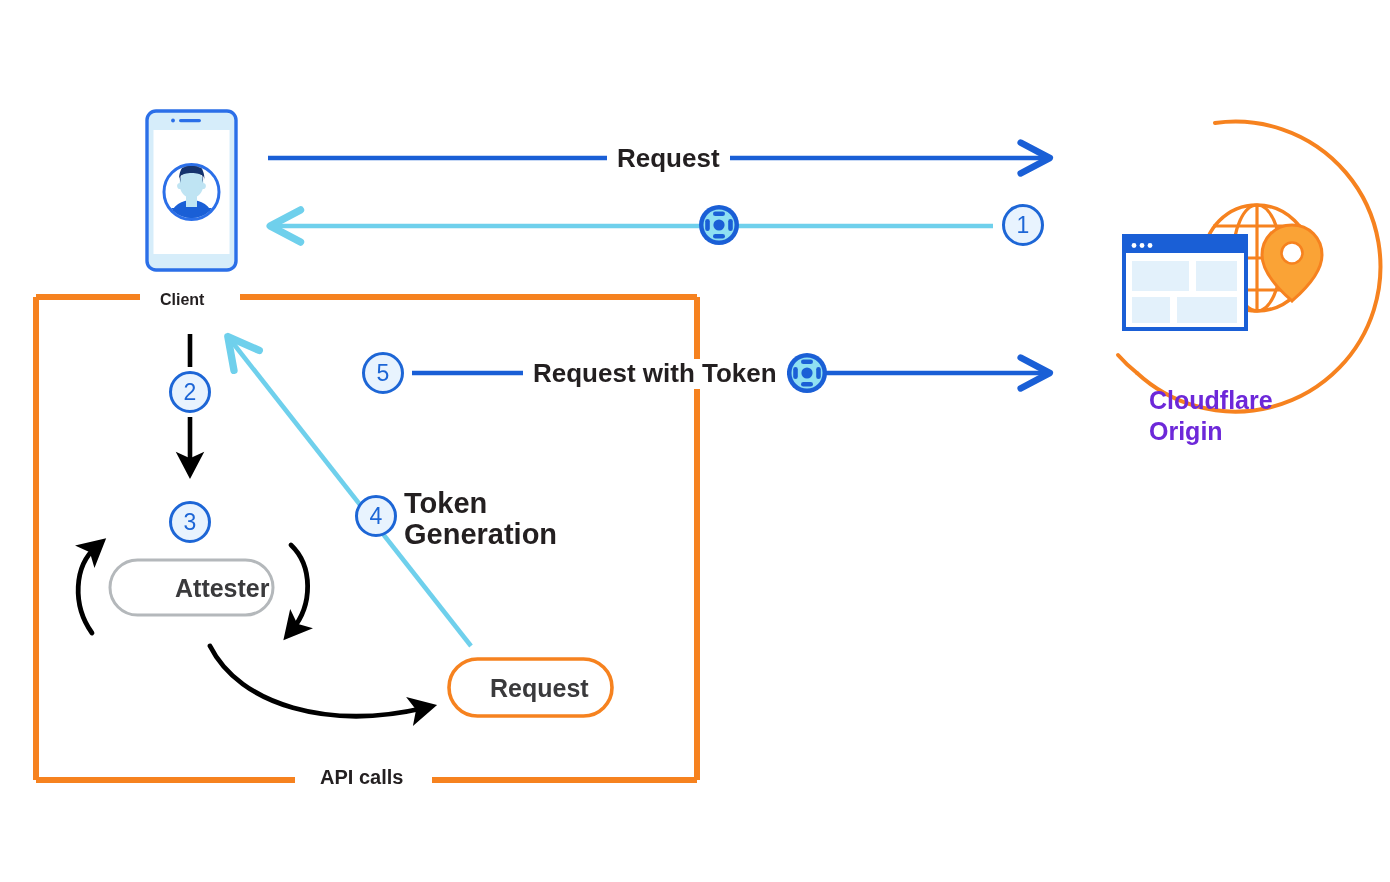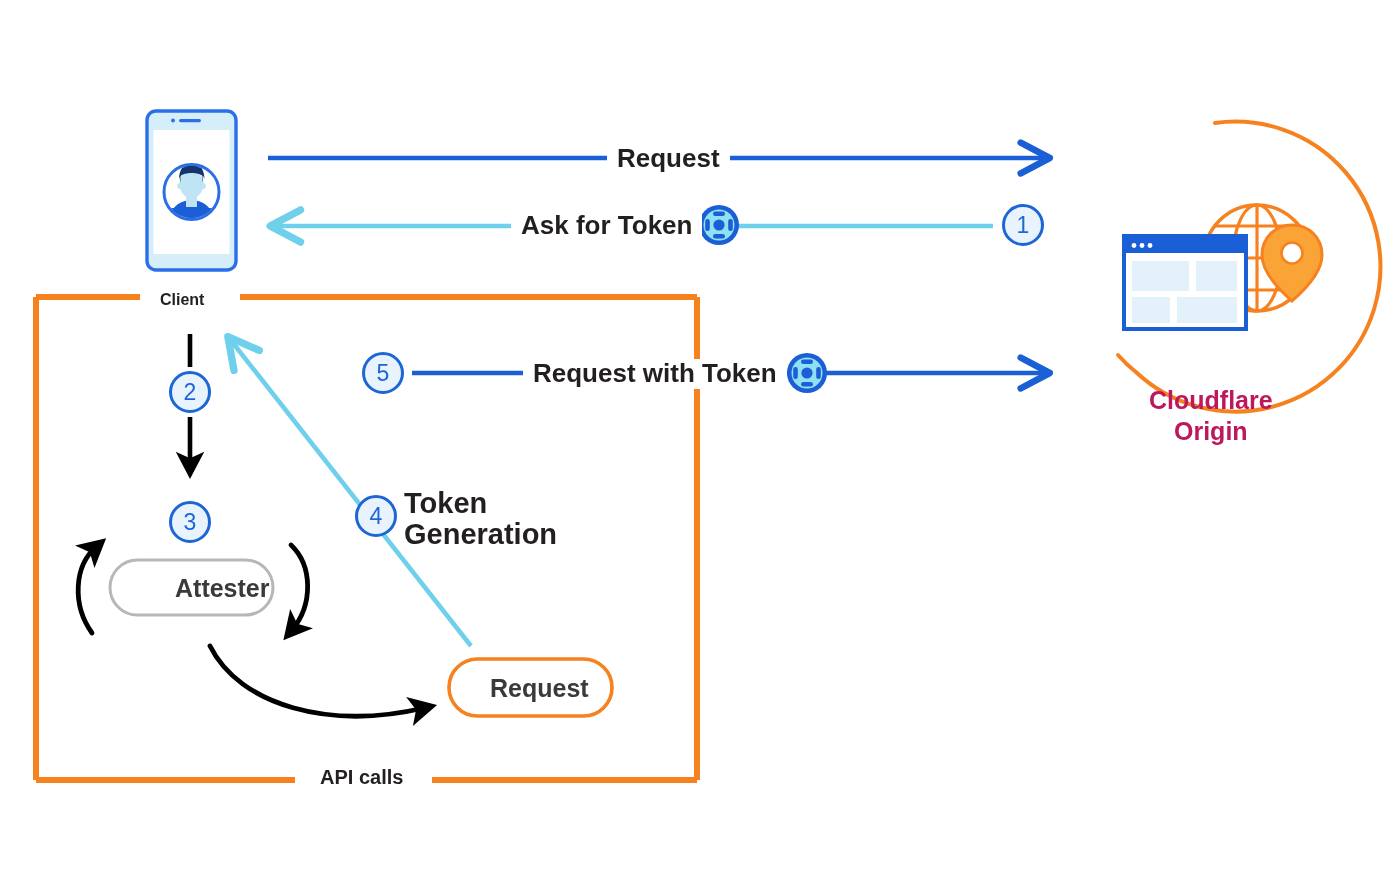--- a/index.html
+++ b/index.html
@@ -66,22 +66,21 @@
   .label-token-generation {
     left: 404px;
     top: 488px;
     font-size: 29px;
     line-height: 1.08;
   }
   .label-cloudflare-origin {
     left: 1149px;
     top: 385px;
     font-size: 25px;
-    color: #be185d;
-    text-align: center;
+    color: #6d28d9;
     line-height: 1.22;
   }
   .node-text {
     position: absolute;
     font-family: "Liberation Sans", sans-serif;
     font-weight: bold;
     font-size: 25px;
     color: #3a3a3c;
     white-space: nowrap;
   }
@@ -269,21 +268,20 @@
     <g>
       <circle cx="376" cy="516" r="19.5" fill="#e8f3fe" stroke="#1d66d6" stroke-width="3"></circle>
     </g>
     <g>
       <circle cx="383" cy="373" r="19.5" fill="#e8f3fe" stroke="#1d66d6" stroke-width="3"></circle>
     </g>
   </svg>
 
   <div class="lbl lbl-on-line label-request">Request</div>
 
-  <div class="lbl lbl-on-line label-ask-token">Ask for Token</div>
 
   <div class="lbl lbl-on-line label-request-with-token">Request with Token</div>
 
   <div class="lbl lbl-on-line label-client">Client</div>
 
   <div class="lbl lbl-on-line label-api-calls">API calls</div>
 
   <div class="lbl label-token-generation">
     <div>Token</div>
     <div>Generation</div>

